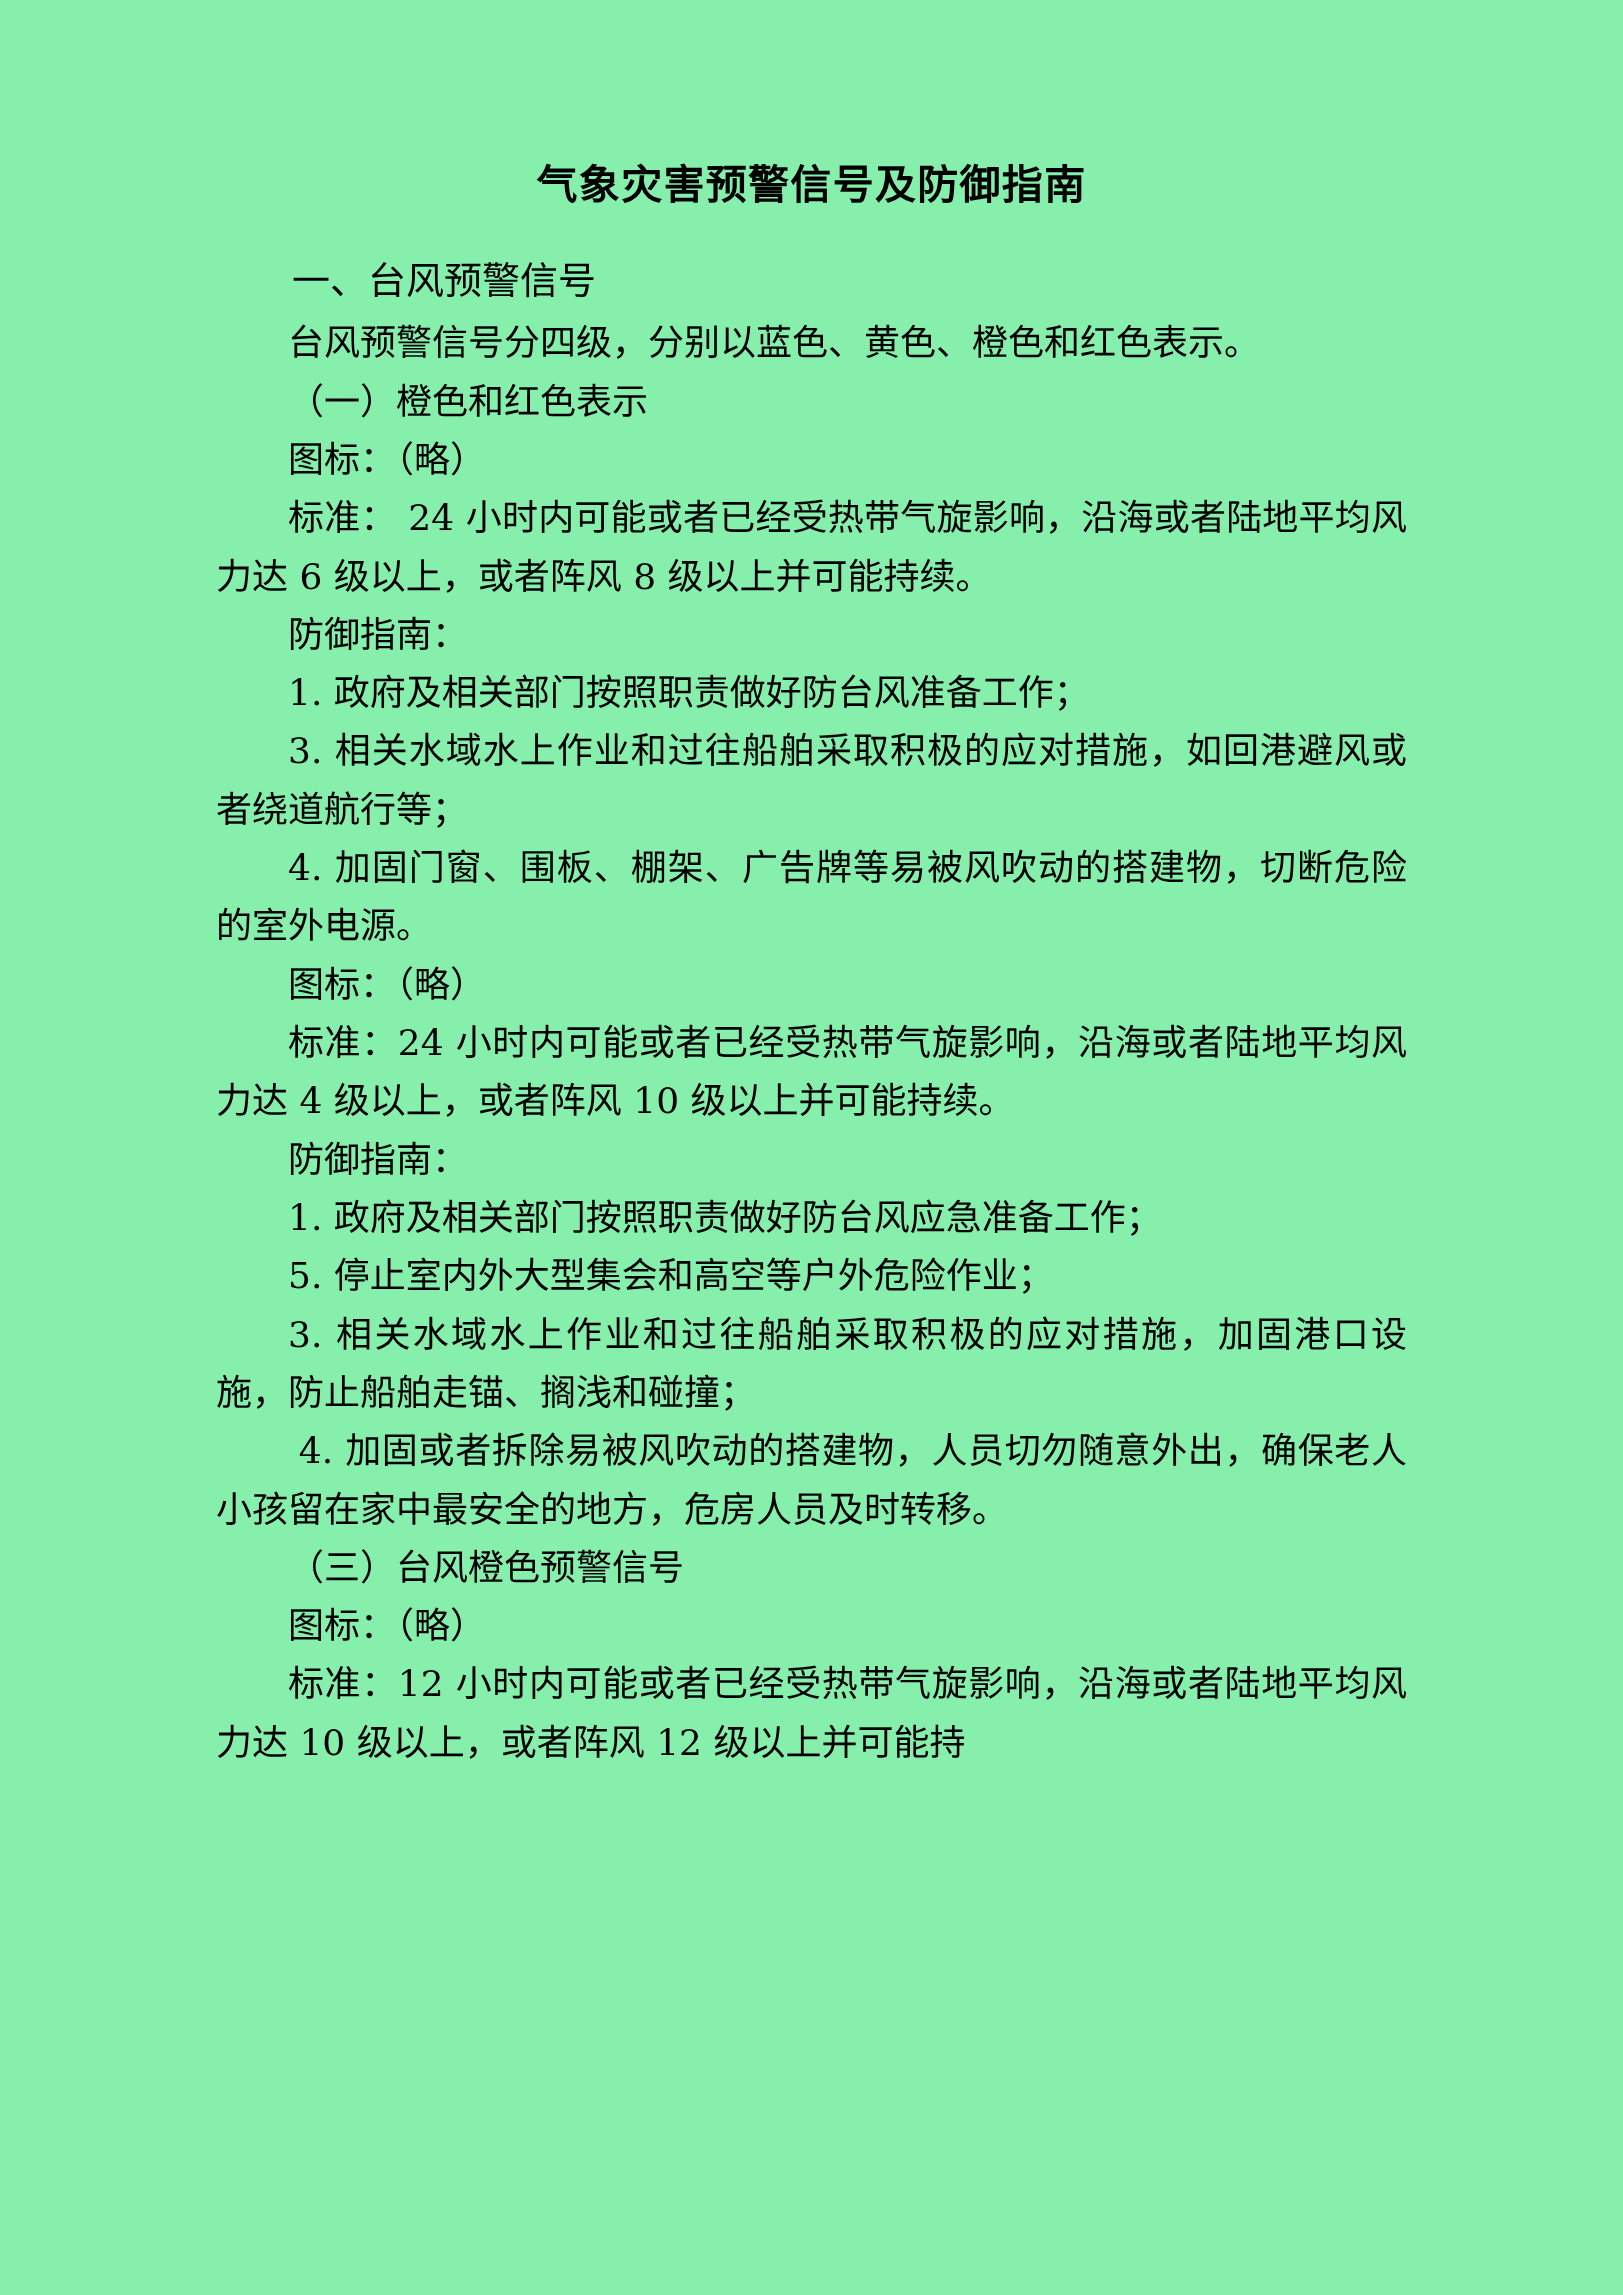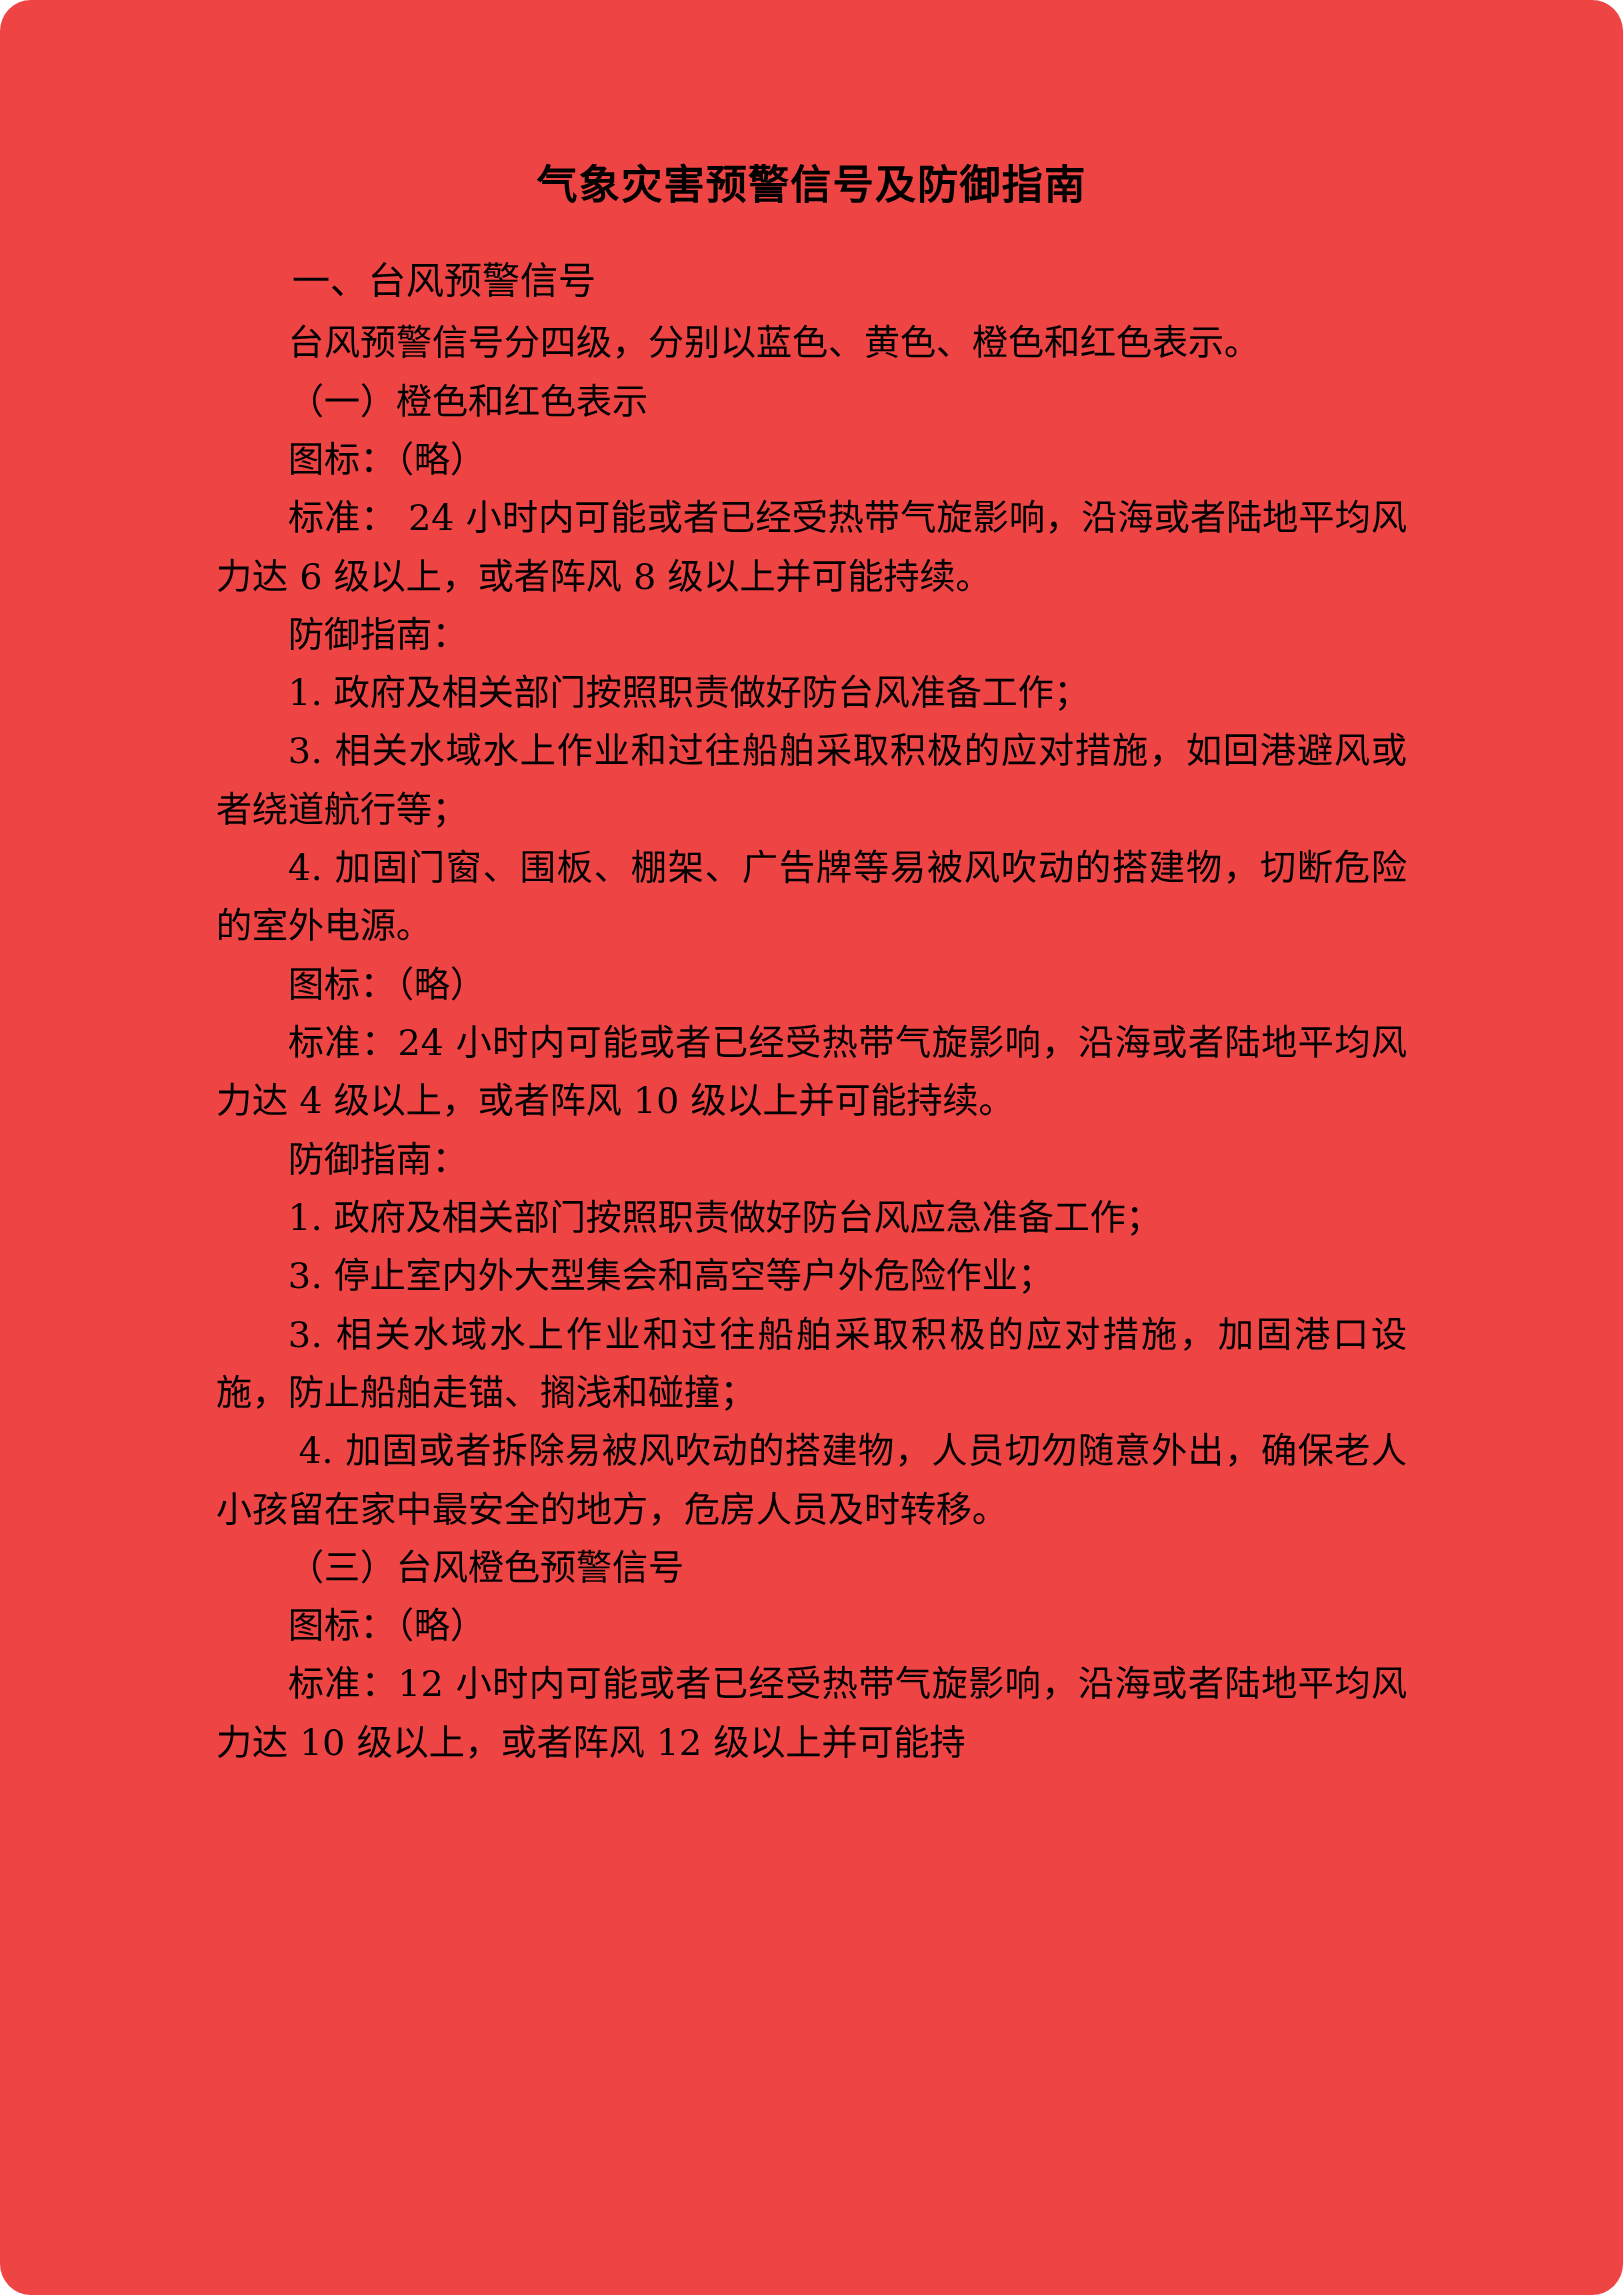--- a/index.html
+++ b/index.html
@@ -9,24 +9,23 @@
   }
   body {
     font-family: "DejaVu Serif", "Liberation Serif", serif;
     color: #000000;
   }
   .page {
     width: 1623px;
     height: 2295px;
     box-sizing: border-box;
     padding: 157px 216px 131px 216px;
-    background: #ef4444;
+    background: #86efac;
     position: relative;
     overflow: hidden;
-    border-radius: 31px;
   }
   .doc-title {
     text-align: center;
     font-size: 41px;
     font-weight: bold;
     letter-spacing: 1.3px;
     margin: 0 0 39px 0;
     line-height: 1.4;
   }
   .section-heading {
@@ -77,21 +76,21 @@
 
 
   <p class="body-text">图标：（略）</p>
 
   <p class="body-text">标准：24 小时内可能或者已经受热带气旋影响，沿海或者陆地平均风力达 4 级以上，或者阵风 10 级以上并可能持续。</p>
 
   <p class="body-text">防御指南：</p>
 
   <p class="body-text">1. 政府及相关部门按照职责做好防台风应急准备工作；</p>
 
-  <p class="body-text">3. 停止室内外大型集会和高空等户外危险作业；</p>
+  <p class="body-text">5. 停止室内外大型集会和高空等户外危险作业；</p>
 
   <p class="body-text">3. 相关水域水上作业和过往船舶采取积极的应对措施，加固港口设施，防止船舶走锚、搁浅和碰撞；</p>
 
   <p class="body-text extra-indent">4. 加固或者拆除易被风吹动的搭建物，人员切勿随意外出，确保老人小孩留在家中最安全的地方，危房人员及时转移。</p>
 
   <p class="body-text">（三）台风橙色预警信号</p>
 
   <p class="body-text">图标：（略）</p>
 
   <p class="body-text">标准：12 小时内可能或者已经受热带气旋影响，沿海或者陆地平均风力达 10 级以上，或者阵风 12 级以上并可能持</p>

